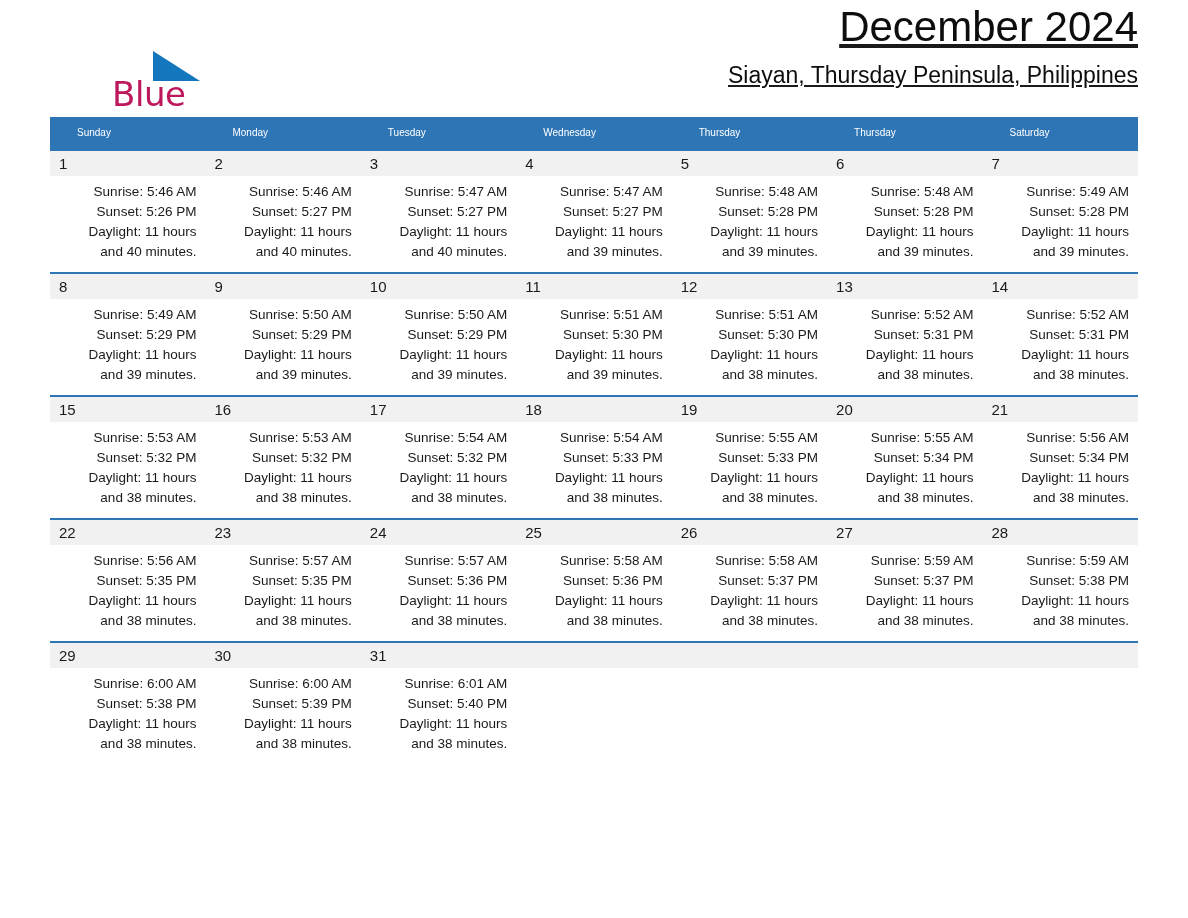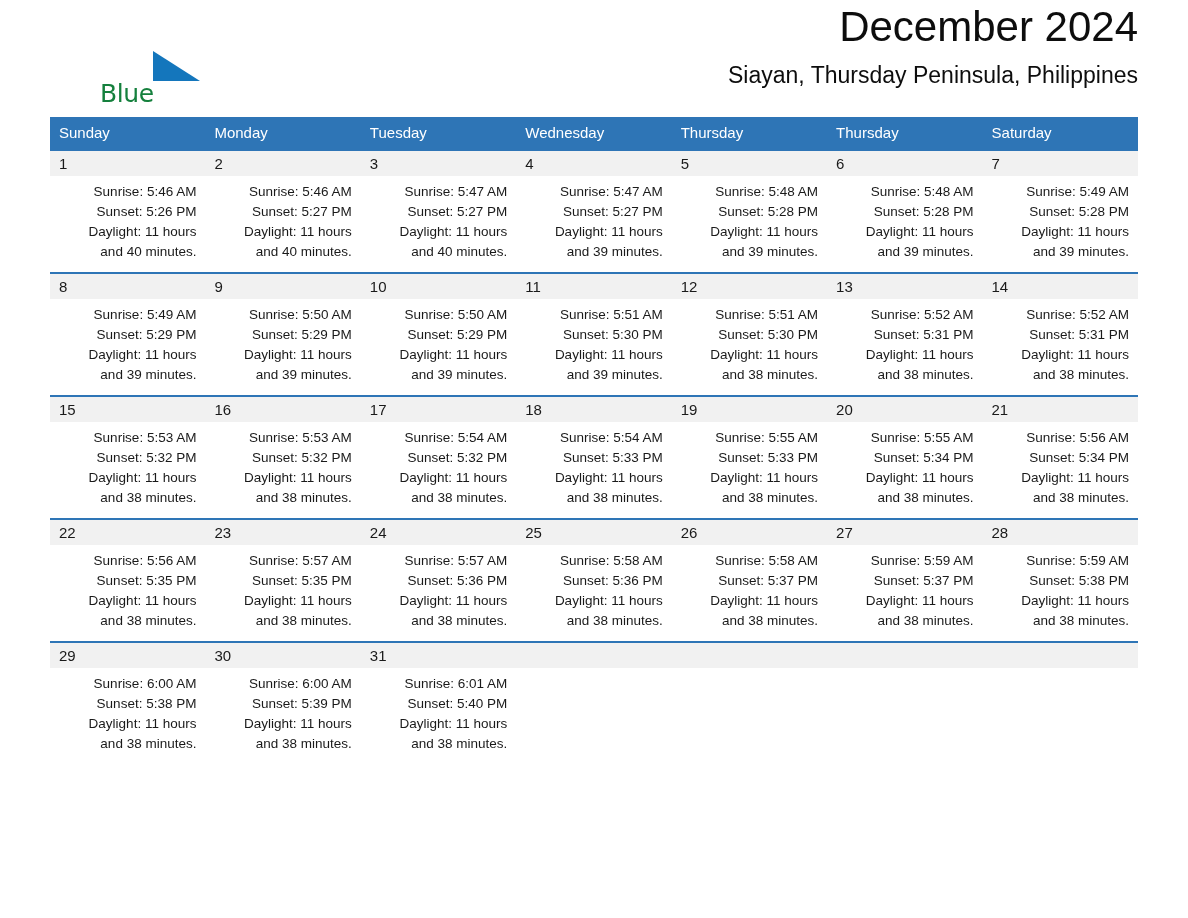--- a/index.html
+++ b/index.html
@@ -53,35 +53,36 @@
     position: absolute;
     left: 95px;
     top: 6px;
     width: 0;
     height: 0;
     border-left: 47px solid #1476bc;
     border-top: 30px solid transparent;
   }
   .logo-blue {
     position: absolute;
-    left: 42px;
+    left: 54px;
     top: 32px;
-    font-size: 25px;
+    font-size: 34px;
     line-height: 34px;
     letter-spacing: -0.4px;
-    color: #15803d;
+    color: #be185d;
     font-family: "DejaVu Sans", sans-serif;
     font-weight: 400;
   }
 
   .title-block {
     position: absolute;
     right: 0;
     top: 0;
     text-align: right;
+    text-decoration: underline;
   }
   .cal-title {
     font-size: 42px;
     line-height: 54px;
     font-weight: 400;
     color: #0d0d0d;
     letter-spacing: 0px;
     white-space: nowrap;
   }
   .cal-subtitle {
@@ -100,23 +101,23 @@
   }
 
   .weekday-row {
     display: flex;
     background: #2e75b6;
     height: 32px;
   }
   .weekday {
     flex: 1 1 0;
     color: #ffffff;
-    font-size: 15px;
+    font-size: 10px;
     line-height: 32px;
-    padding-left: 9px;
+    padding-left: 27px;
     white-space: nowrap;
   }
 
   .week {
     border-top: 2px solid #2e75b6;
   }
   .week:first-of-type {
     border-top: none;
   }
 

